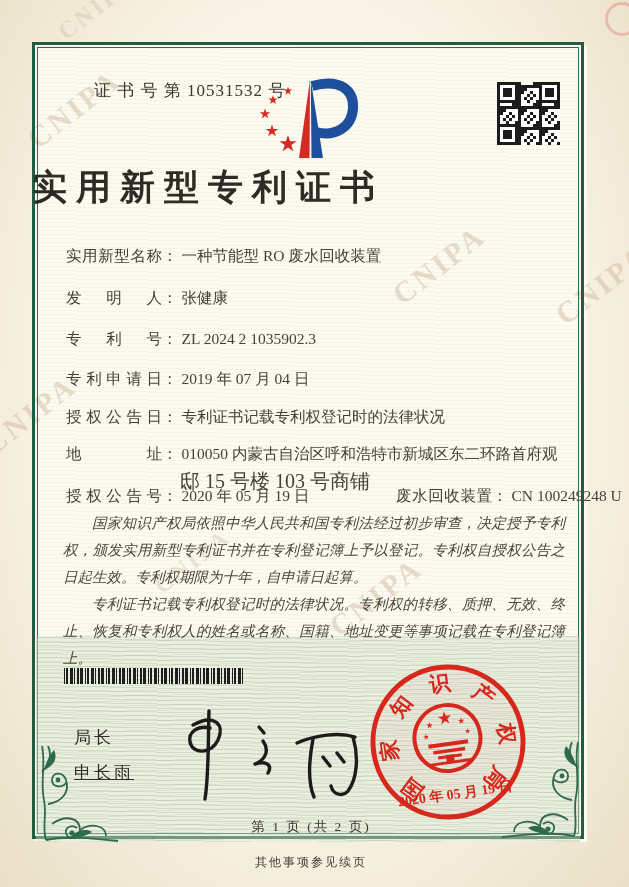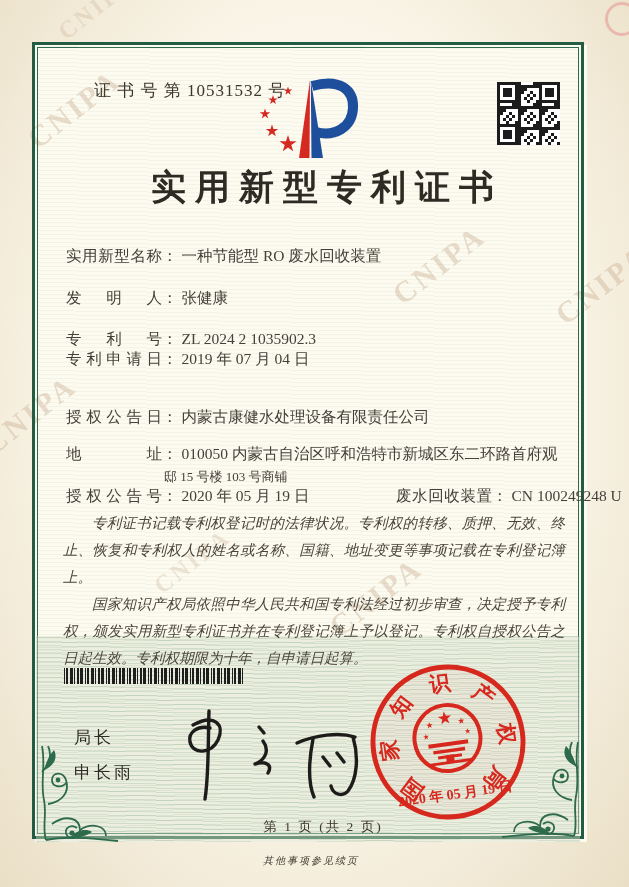--- a/index.html
+++ b/index.html
@@ -31,59 +31,59 @@
                    border:3px solid rgba(226,130,130,0.45); border-radius:50%; z-index:1; }
 
   
   .content { position:absolute; inset:0; z-index:3; color:#3c362e; }
   .cert-no { position:absolute; left:66px; top:79px; font-size:17px; letter-spacing:1px;margin-left:28px; }
 
   .logo { position:absolute; left:252px; top:74px; width:112px; height:94px; }
   .qr { position:absolute; left:497px; top:82px; width:63px; height:63px; background:#fff; }
   .qr svg { display:block; }
 
-  .title { position:absolute; left:32px; top:164px; width:558px; text-align:center;
-           font-size:35px; font-weight:600; letter-spacing:9px; color:#2e2a24;margin-left:16px; }
+  .title { position:absolute; left:32px; top:164px; width:558px; text-align:left;
+           font-size:35px; font-weight:600; letter-spacing:9px; color:#2e2a24; }
 
   .field-row { position:absolute; left:66px; font-size:15.5px; color:#45403a; white-space:nowrap; }
   .lbl { display:inline-block; width:96px; text-align:justify; text-align-last:justify; vertical-align:top; }
   .colon { display:inline-block; }
   .val { display:inline-block; margin-left:4px; }
-  .val-cont { position:absolute; left:164px; font-size:13px; color:#45403a; white-space:nowrap; }
+  .val-cont { position:absolute; left:180px; font-size:20px; color:#45403a; white-space:nowrap; }
   .row7-right { position:absolute; left:330px; top:0; }
 
   .paras { position:absolute; left:63px; top:510px; width:502px; }
   .paras p { font-size:14.5px; line-height:27px; text-indent:2em; font-style:italic;
              color:#4a443a; text-align:justify; }
 
   .barcode { position:absolute; left:64px; top:668px; width:184px; height:16px; }
 
   .sig-title { position:absolute; left:74px; top:726px; font-size:17px; letter-spacing:3px; color:#2f2b26; }
-  .sig-name  { position:absolute; left:74px; top:761px; font-size:17px; letter-spacing:3px; color:#2f2b26; }
+  .sig-name  { position:absolute; left:74px; top:761px; font-size:17px; letter-spacing:3px; color:#2f2b26;text-decoration:underline; }
   .signature { position:absolute; left:163px; top:697px; width:212px; height:112px; }
 
   
   .seal { position:absolute; left:366px; top:660px; width:164px; height:164px;
           transform:rotate(-8deg); z-index:4; mix-blend-mode:multiply; }
   .seal svg { position:absolute; inset:0; }
   .seal-ring-text { position:absolute; inset:0; }
   .seal-ring-text span { position:absolute; left:50%; top:50%; width:24px; height:24px;
           margin:-12px 0 0 -12px; display:flex; align-items:center; justify-content:center;
           font-size:21px; font-weight:700; color:#d7281e; transform-origin:center; }
   .seal-date { position:absolute; left:0; bottom:20px; width:100%; text-align:center;
           font-size:14px; font-weight:700; color:#d7281e; letter-spacing:0; }
 
   .ornament { position:absolute; z-index:3; }
   .ornament.left { left:36px; top:746px; }
   .ornament.right { left:496px; top:742px; transform:scaleX(-1); }
 
-  .page-num { position:absolute; left:44px; top:818px; width:558px; text-align:center;
+  .page-num { position:absolute; left:32px; top:818px; width:558px; text-align:center;
               font-size:13.5px; color:#3c362e; letter-spacing:2px; }
   .foot-note { position:absolute; left:32px; top:854px; width:558px; text-align:center;
-               font-size:10px; font-style:italic; color:#423c32; letter-spacing:2px; }
+               font-size:12px; color:#423c32; letter-spacing:2px; }
 </style>
 </head>
 <body>
 
 <div id="page">
 
   <div class="inner-bg"></div>
 
   <span class="watermark small" style="left:52px; top:-6px;">CNIPA</span>
   <span class="watermark" style="left:20px; top:92px;">CNIPA</span>
@@ -377,40 +377,40 @@
 
     <div class="field-row" style="top:246px;">
       <span class="lbl">实用新型名称</span><span class="colon">：</span><span class="val">一种节能型 RO 废水回收装置</span>
     </div>
     <div class="field-row" style="top:288px;">
       <span class="lbl">发明人</span><span class="colon">：</span><span class="val">张健康</span>
     </div>
     <div class="field-row" style="top:329px;">
       <span class="lbl">专利号</span><span class="colon">：</span><span class="val">ZL 2024 2 1035902.3</span>
     </div>
-    <div class="field-row" style="top:349px;">
+    <div class="field-row" style="top:369px;">
       <span class="lbl">专利申请日</span><span class="colon">：</span><span class="val">2019 年 07 月 04 日</span>
     </div>
     <div class="field-row" style="top:407px;">
-      <span class="lbl">授权公告日</span><span class="colon">：</span><span class="val">内蒙古康健水处理设备有限责任公司</span>
+      <span class="lbl">授权公告日</span><span class="colon">：</span><span class="val">专利证书记载专利权登记时的法律状况</span>
     </div>
     <div class="field-row" style="top:444px;">
       <span class="lbl">地址</span><span class="colon">：</span><span class="val">010050  内蒙古自治区呼和浩特市新城区东二环路首府观</span>
     </div>
     <div class="val-cont" style="top:468px;">邸 15 号楼 103 号商铺</div>
     <div class="field-row" style="top:486px;">
       <span class="lbl">授权公告号</span><span class="colon">：</span><span class="val">2020 年 05 月 19 日</span>
       <span class="row7-right">
         <span class="lbl">废水回收装置</span><span class="colon">：</span><span class="val">CN 100249248 U</span>
       </span>
     </div>
 
     <div class="paras">
+      <p>国家知识产权局依照中华人民共和国专利法经过初步审查，决定授予专利权，颁发实用新型专利证书并在专利登记簿上予以登记。专利权自授权公告之日起生效。专利权期限为十年，自申请日起算。</p>
       <p>专利证书记载专利权登记时的法律状况。专利权的转移、质押、无效、终止、恢复和专利权人的姓名或名称、国籍、地址变更等事项记载在专利登记簿上。</p>
-      <p>国家知识产权局依照中华人民共和国专利法经过初步审查，决定授予专利权，颁发实用新型专利证书并在专利登记簿上予以登记。专利权自授权公告之日起生效。专利权期限为十年，自申请日起算。</p>
     </div>
 
     <div class="barcode"><svg width="184" height="16" viewBox="0 0 184 16" shape-rendering="crispEdges" fill="#1e1e1e">
           <rect x="0" y="0" width="1" height="16"></rect>
           <rect x="2" y="0" width="2" height="16"></rect>
           <rect x="6" y="0" width="3" height="16"></rect>
           <rect x="10" y="0" width="1" height="16"></rect>
           <rect x="13" y="0" width="2" height="16"></rect>
           <rect x="16" y="0" width="3" height="16"></rect>
           <rect x="21" y="0" width="1" height="16"></rect>

